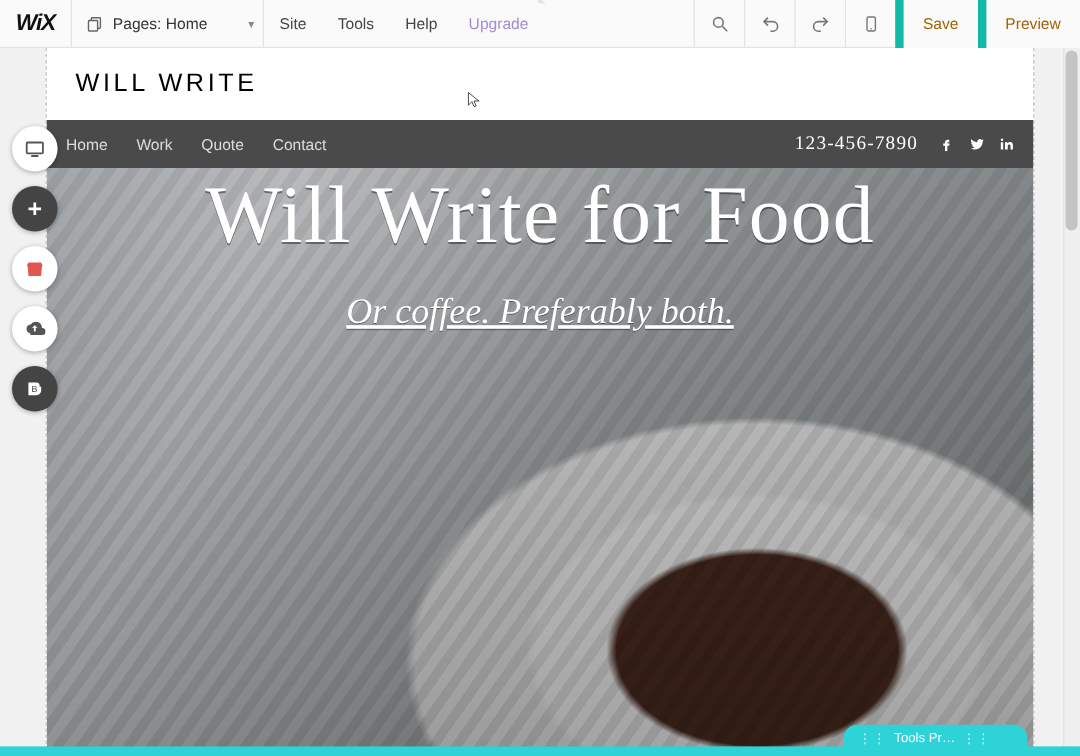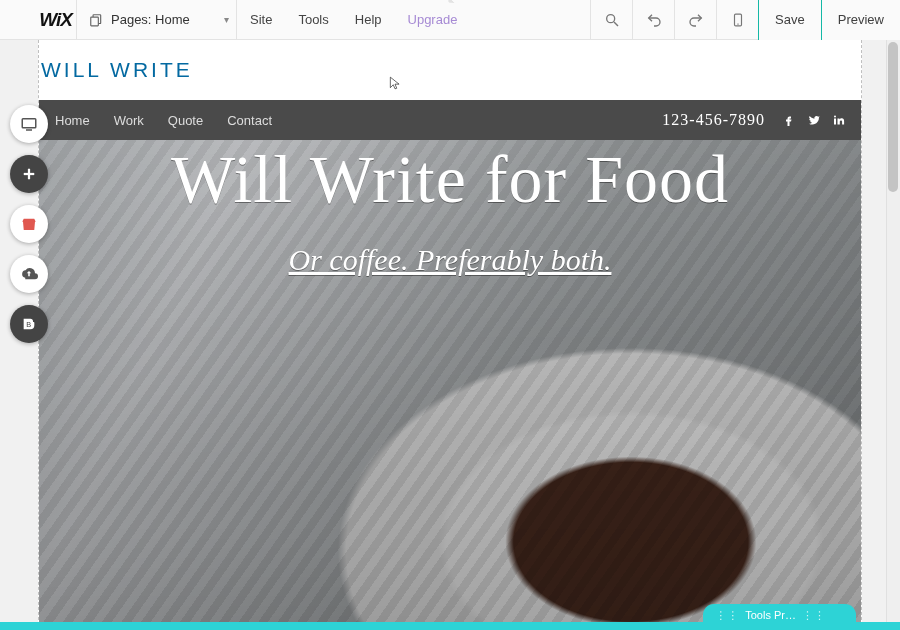--- a/index.html
+++ b/index.html
@@ -10,44 +10,43 @@
     border-bottom: 1px solid #e3e3e3;
     display: flex; align-items: center;
     position: relative;
   }
   .topbar::before{
     content:""; position:absolute; left:50%; top:-1px; width:10px; height:4px;
     background:#ccc; transform:translateX(-50%) rotate(45deg);
     clip-path: polygon(0 0,100% 0,50% 100%); opacity:.5;
   }
   .logo {
-    width: 42px; height: 40px; display: flex; align-items: center; justify-content: center;
+    width: 60px; height: 40px; display: flex; align-items: center; justify-content: center;
     font-weight: 900; font-size: 19px; letter-spacing: -1px; color: #111; border-right: 1px solid #e3e3e3;
     font-style: italic;
-    margin-left: 35px;
   }
   .pages-dd {
     height: 40px; display: flex; align-items: center; padding: 0 7px 0 12px;
     border-right: 1px solid #e3e3e3; cursor: pointer; gap: 8px; width: 160px;
     color:#333; font-size:13px;
   }
   .pages-dd .chev { margin-left:auto; color:#888; font-size:10px;}
   .menubar { display:flex; align-items:center; height:100%; }
   .menubar .mitem { padding:0 13px; font-size:13px; color:#444; cursor:pointer; }
   .menubar .mitem.upgrade { color:#a68ad4; }
   .tool-icons { margin-left:auto; display:flex; align-items:center; height:100%; }
   .tool-icons .ticon {
     width:42px; height:40px; display:flex; align-items:center; justify-content:center;
     color:#666; cursor:pointer; border-left:1px solid #e3e3e3;
   }
   .tool-icons .ticon.first{border-left:1px solid #e3e3e3;}
   .rightbtns { display:flex; align-items:center; height:100%; }
   .rightbtns .rbtn {
     height:40px; padding:0 16px; display:flex; align-items:center; font-size:13px;
-    border-left:1px solid #14b8a6; color:#404040; cursor:pointer; background:#fafafa;
+    border-left:7px solid #14b8a6; color:#a16207; cursor:pointer; background:#fafafa;
   }
   .rightbtns .rbtn.publish { background:#2ea2f8; color:#fff; border-left:none; font-weight:500;}
   
   .lefttools {
     position:absolute; left:10px; top:65px; display:flex; flex-direction:column; gap:12px; z-index:50;
   }
   .ltbtn {
     width:38px; height:38px; border-radius:50%; background:#fff;
     box-shadow:0 1px 4px rgba(0,0,0,.3); display:flex; align-items:center; justify-content:center;
     cursor:pointer; color:#333;
@@ -59,21 +58,21 @@
     background:#f1f1f1;
     display:flex; justify-content:center;
   }
   .scroll-track{position:absolute; right:0; top:0; bottom:0; width:14px; background:#efefef; border-left:1px solid #e0e0e0;}
   .scroll-thumb{position:absolute; right:2px; top:2px; width:10px; height:150px; background:#c4c4c4; border-radius:5px;}
   .canvas {
     width: 824px; height:100%; background:#fff; border-left:1px dashed #bfbfbf; border-right:1px dashed #bfbfbf;
     display:flex; flex-direction:column; position:relative;
   }
   
-  .siteheader{ height:60px; display:flex; align-items:center; padding-left:2px; color:#0369a1;
+  .siteheader{ height:60px; display:flex; align-items:center; padding-left:24px; color:#000000;
     font-size:21px; letter-spacing:3px; font-weight:300; font-family: "Helvetica Neue", Arial, sans-serif;}
   
   .sitenav{
     height:40px; width:100%; background:#4a4a4a; display:flex; align-items:center;
     padding:0 16px; color:#ddd; font-size:13px;
     position:relative;
   }
   .sitenav::after{
     content:""; position:absolute; left:0; right:0; bottom:-1px; border-bottom:1px dashed #cfcfcf;
   }

